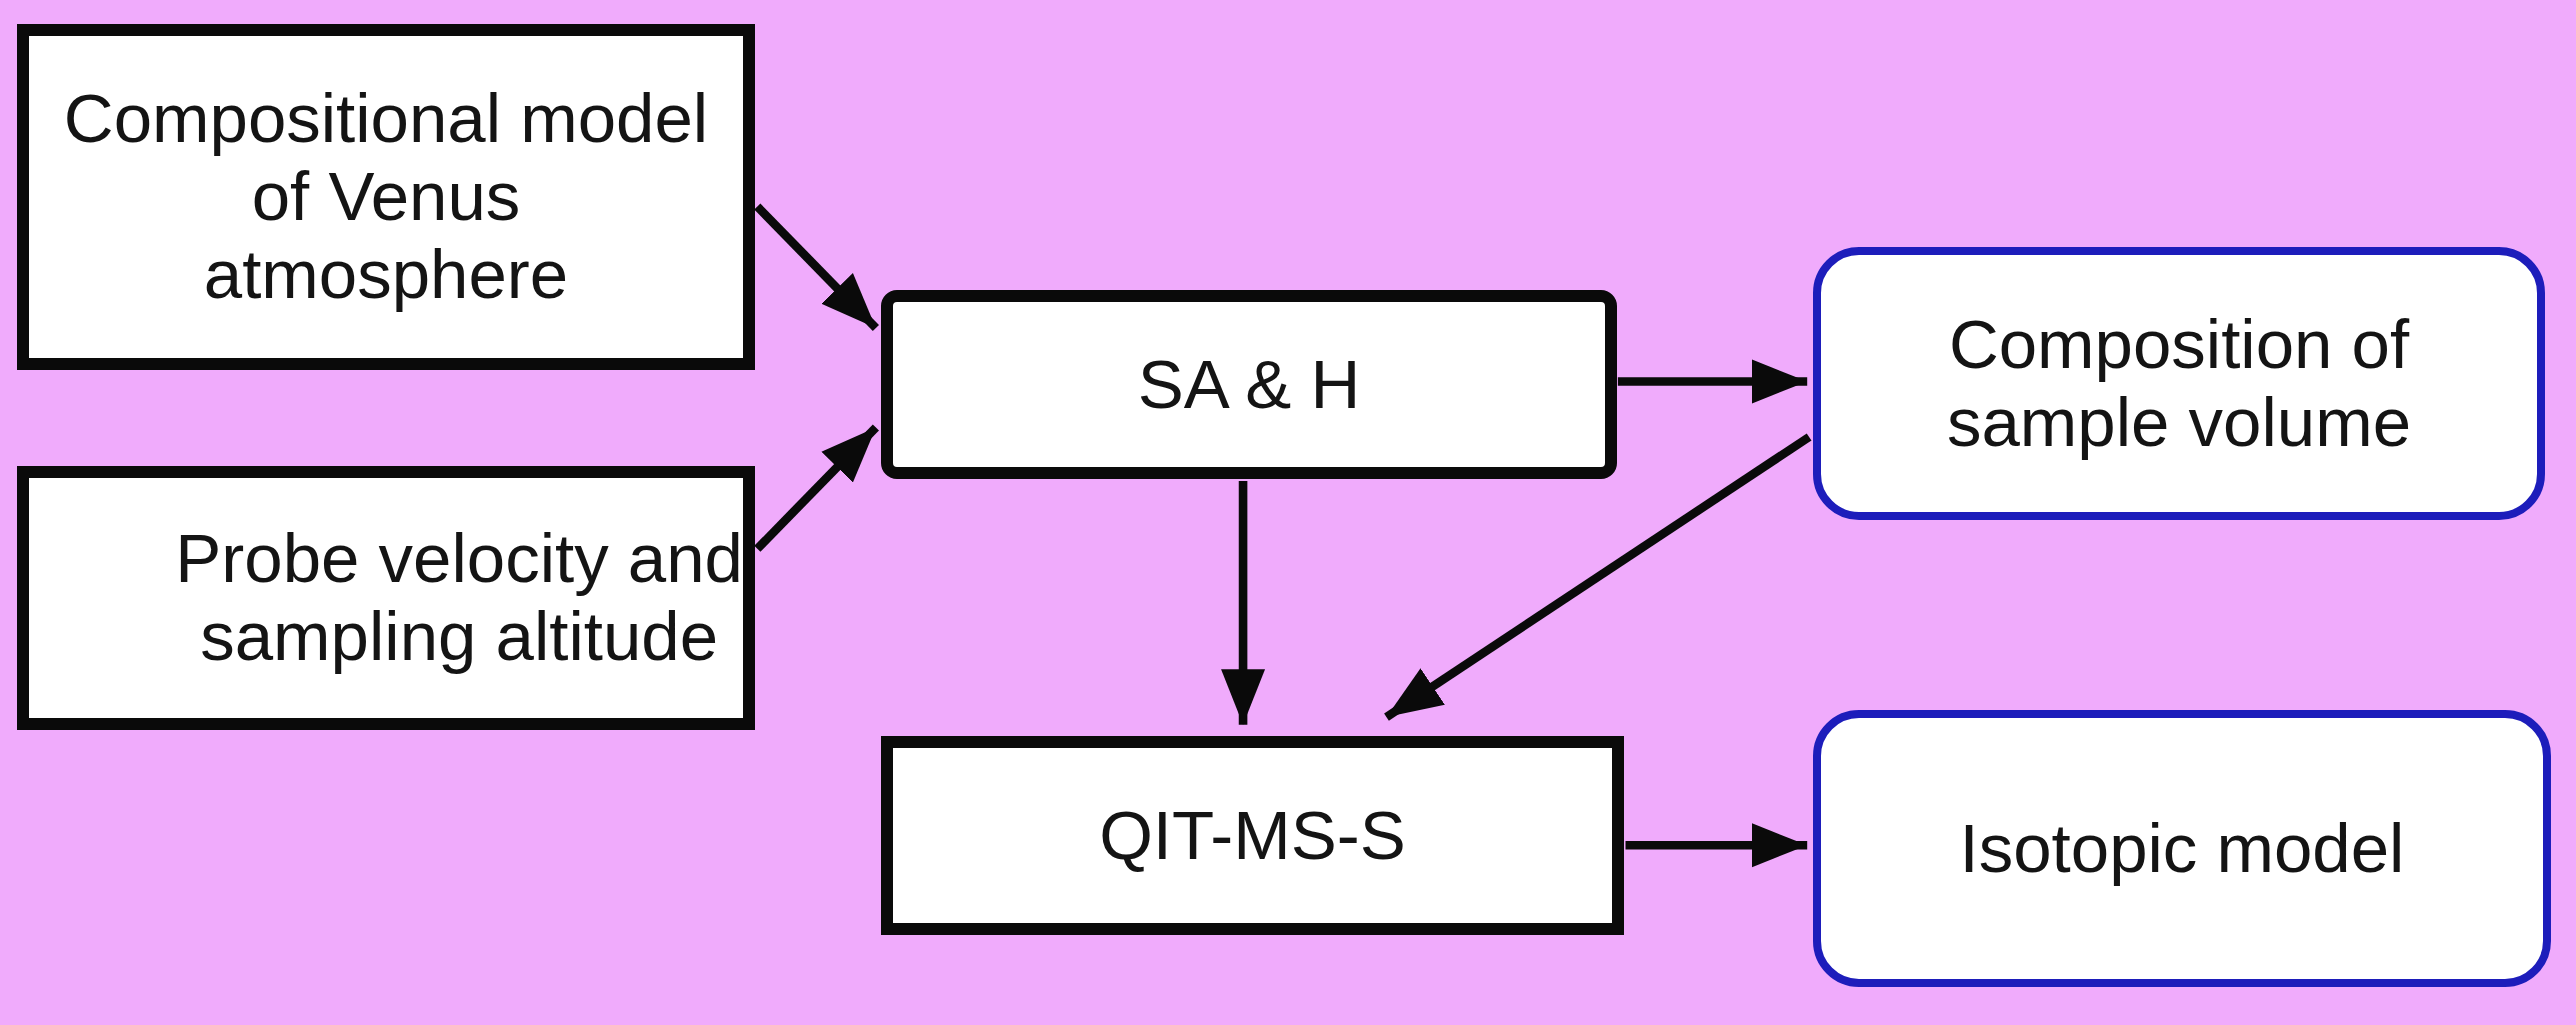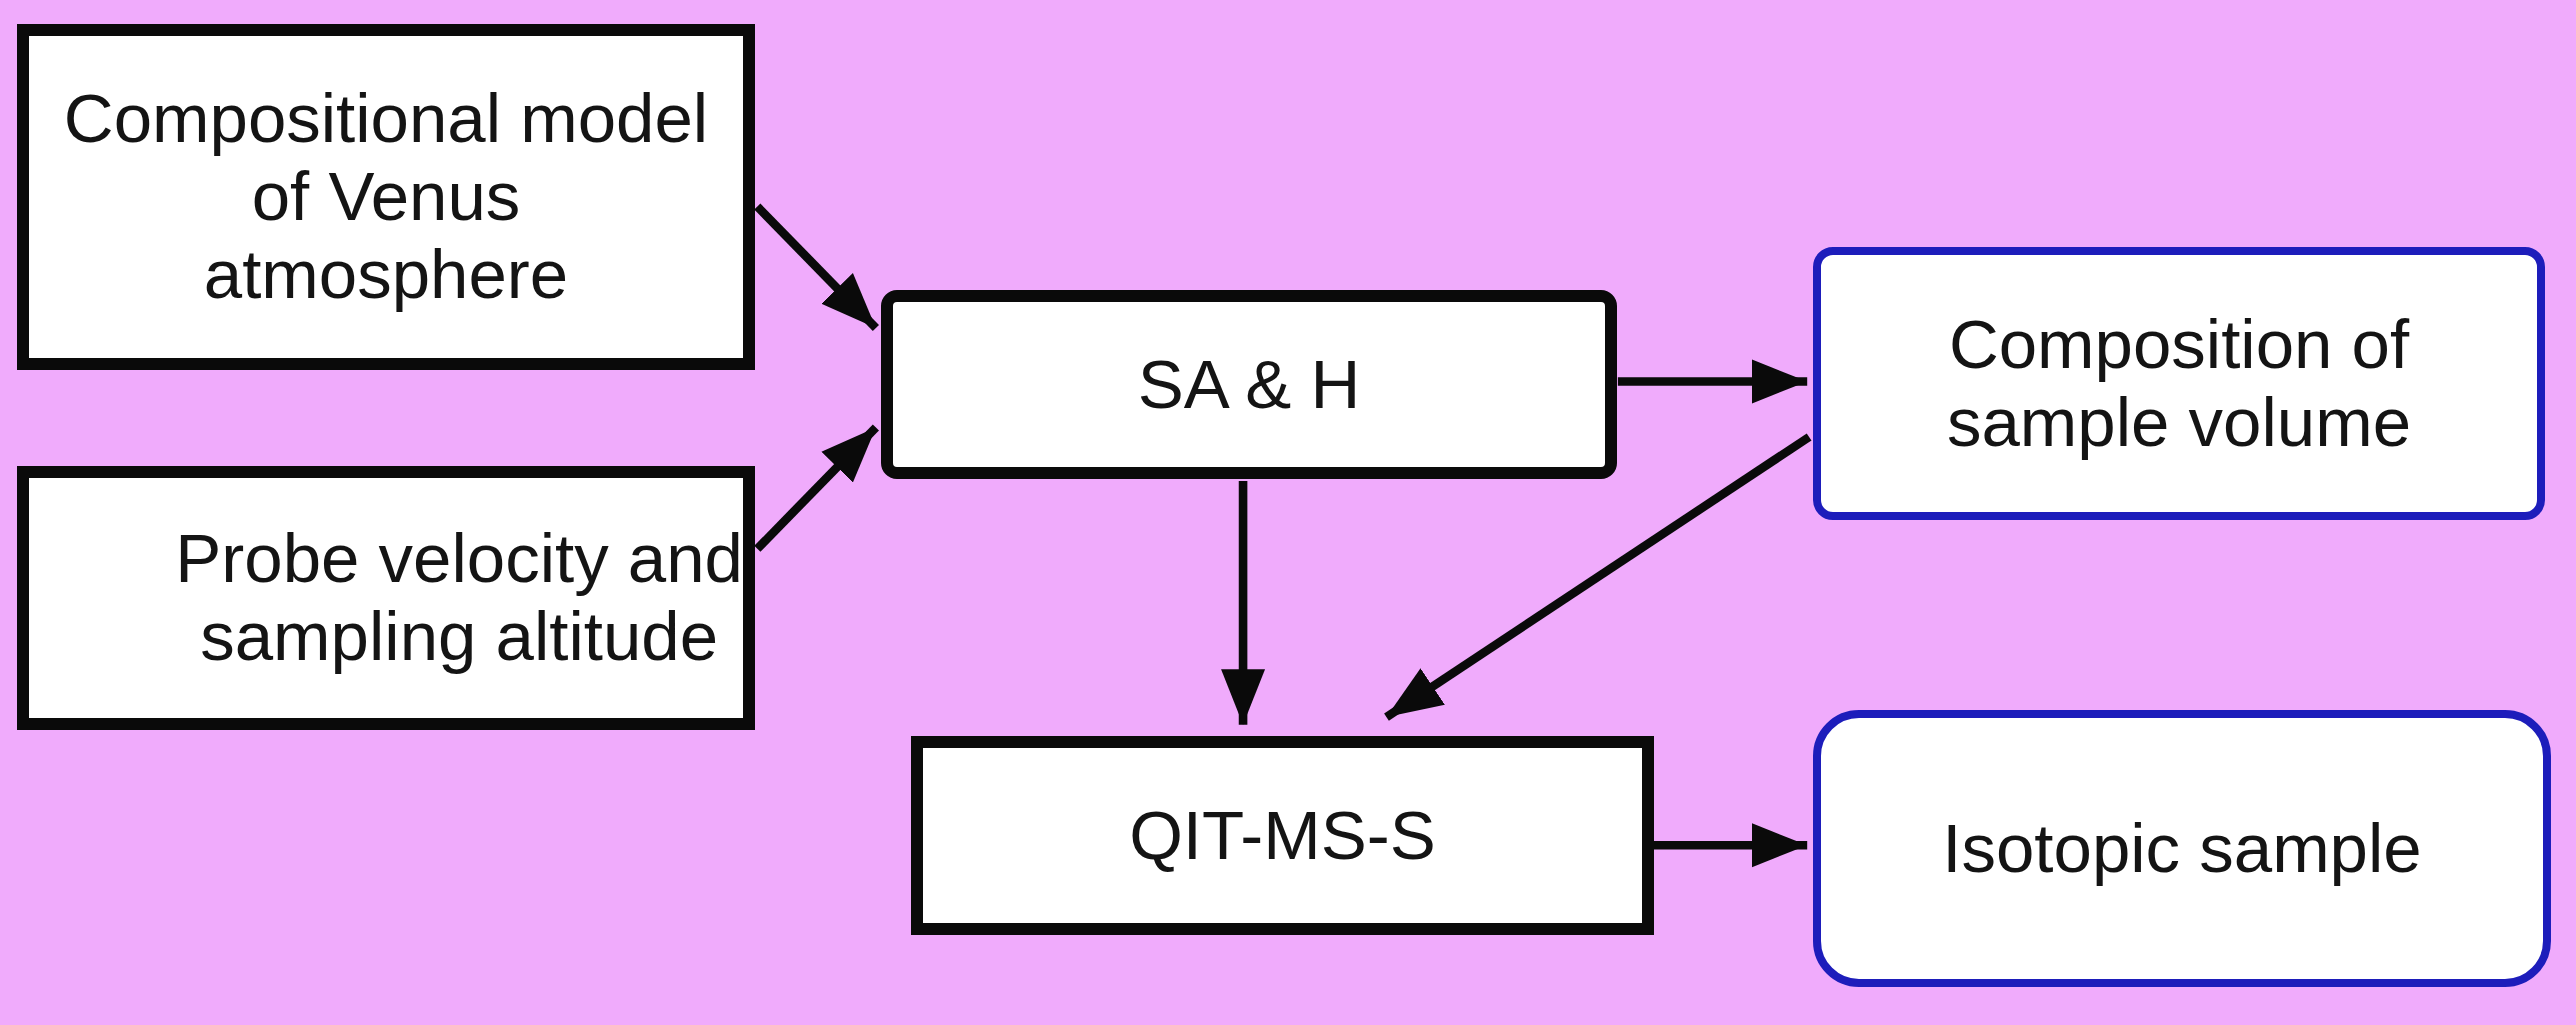--- a/index.html
+++ b/index.html
@@ -31,22 +31,22 @@
     letter-spacing: 0px;
   }
   .node.output {
     border: 8.6px solid #1d1dbb;
     border-radius: 46px;
   }
   
   #node-compositional-model { left: 17px;   top: 24px;  width: 738px; height: 346px; }
   #node-probe-velocity      { left: 17px;   top: 466px; width: 738px; height: 264px; justify-content: flex-end; }
   #node-sa-h                { left: 881px;  top: 290px; width: 736px; height: 189px; border-radius: 16px; }
-  #node-qit-ms-s            { left: 911px;  top: 736px; width: 743px; height: 199px; }
-  #node-composition-volume  { left: 1813px; top: 247px; width: 732px; height: 273px; border-radius: 20px; }
+  #node-qit-ms-s            { left: 881px;  top: 736px; width: 743px; height: 199px; }
+  #node-composition-volume  { left: 1813px; top: 247px; width: 732px; height: 273px; }
   #node-isotopic-ratios     { left: 1813px; top: 710px; width: 738px; height: 277px; }
   #arrow-layer {
     position: absolute;
     left: 0; top: 0;
     width: 2576px;
     height: 1025px;
     pointer-events: none;
   }
   #arrow-layer path.edge {
     stroke: #0a0a0a;
@@ -91,17 +91,17 @@
   <div class="node" id="node-qit-ms-s">
     <span>QIT-MS-S</span>
   </div>
 
   <div class="node output" id="node-composition-volume">
     <span>Composition of
 sample volume</span>
   </div>
 
   <div class="node output" id="node-isotopic-ratios">
-    <span>Isotopic sample</span>
+    <span>Isotopic model</span>
   </div>
 
 </div>
 
 
 </body></html>

